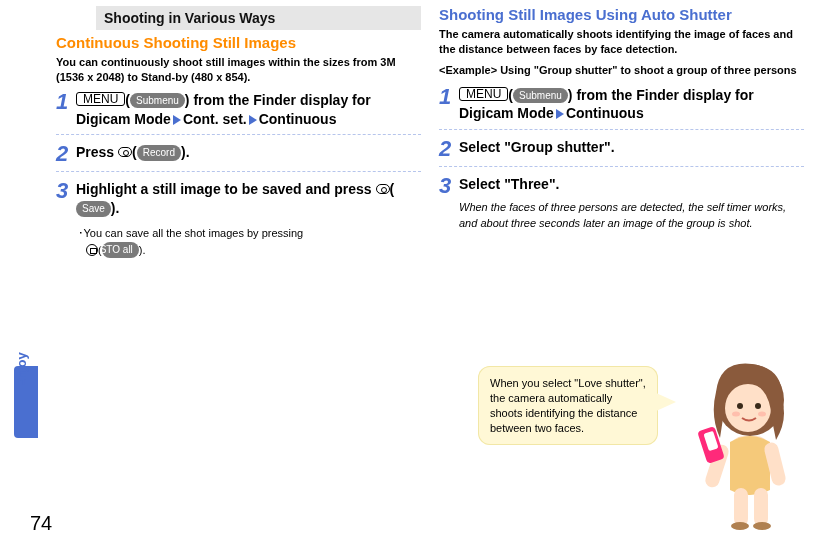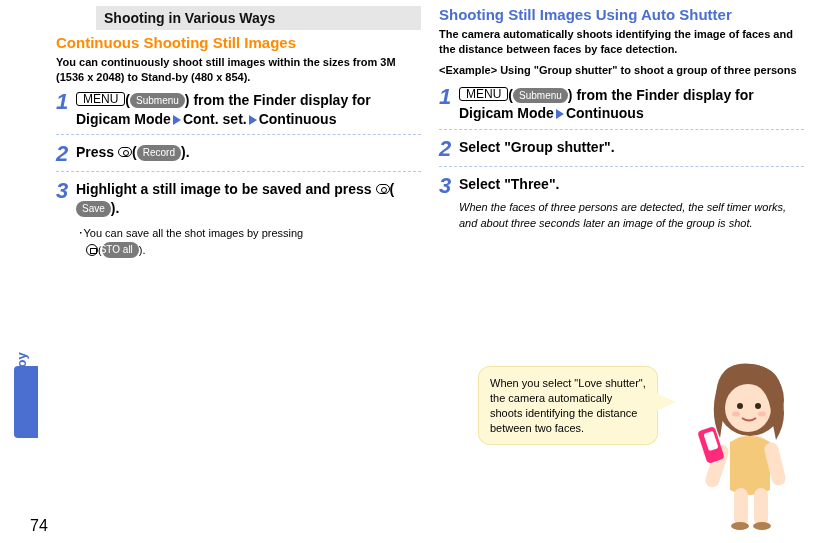--- a/index.html
+++ b/index.html
@@ -194,21 +194,21 @@
     color: #4a6fd0;
     font-weight: bold;
     font-size: 13px;
     width: 64px;
     text-align: center;
   }
   .page-num {
     position: absolute;
     left: 30px;
     bottom: 8px;
-    font-size: 16px;
+    font-size: 20px;
     margin-top: 24px;
   }
   .character {
     position: absolute;
     left: 680px;
     top: 350px;
     width: 130px;
     height: 180px;
   }
 </style>

